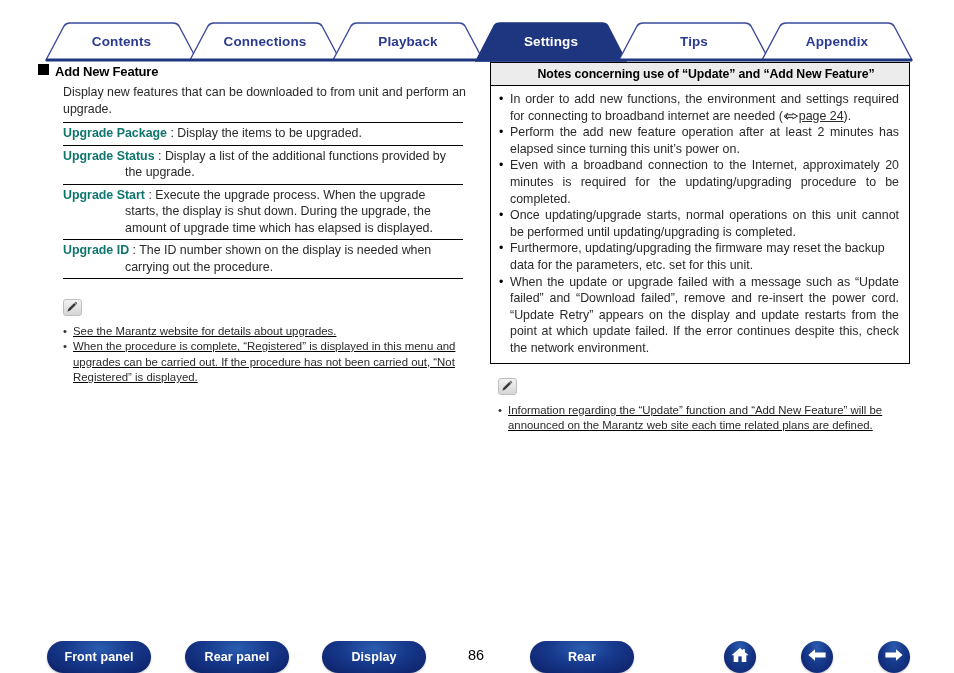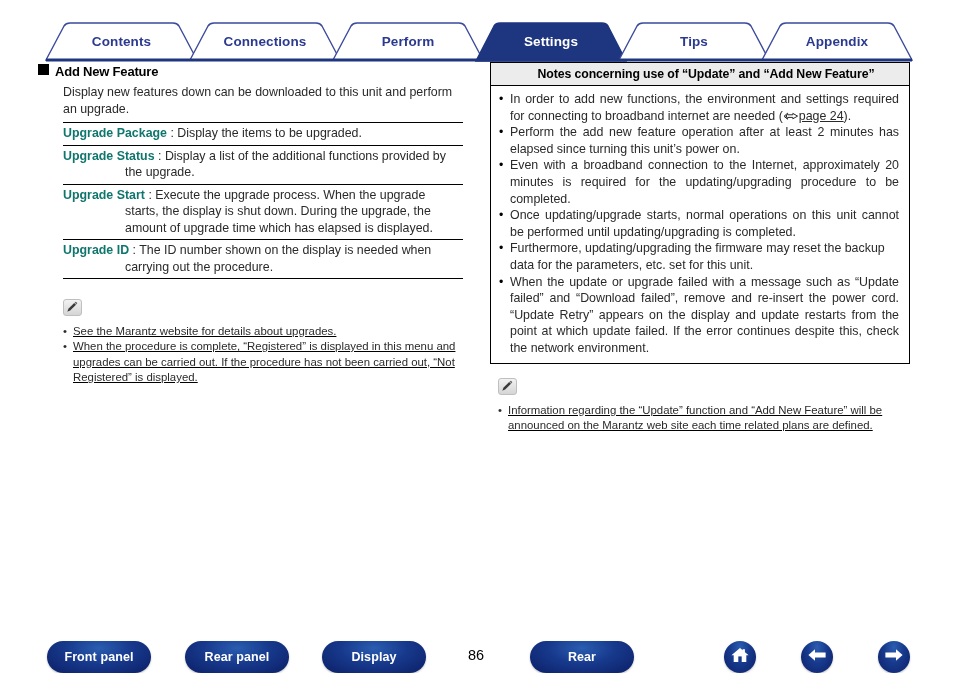--- a/index.html
+++ b/index.html
@@ -272,40 +272,40 @@
   </svg>
 </div>
 
 <div class="tab-hit" style="left:46px;width:151px;"></div>
 <div class="tab-label" style="left:46px;width:151px;">Contents</div>
 
 <div class="tab-hit" style="left:190px;width:150px;"></div>
 <div class="tab-label" style="left:190px;width:150px;">Connections</div>
 
 <div class="tab-hit" style="left:333px;width:150px;"></div>
-<div class="tab-label" style="left:333px;width:150px;">Perform</div>
+<div class="tab-label" style="left:333px;width:150px;">Playback</div>
 
 <div class="tab-hit" style="left:476px;width:150px;"></div>
 <div class="tab-label active" style="left:476px;width:150px;">Settings</div>
 
 <div class="tab-hit" style="left:619px;width:150px;"></div>
 <div class="tab-label" style="left:619px;width:150px;">Tips</div>
 
 <div class="tab-hit" style="left:762px;width:150px;"></div>
 <div class="tab-label" style="left:762px;width:150px;">Appendix</div>
 
 <div id="content">
 
   <div id="left-col">
 
     <div id="heading">
       <span class="sqmark"></span><span>Add New Feature</span>
     </div>
 
-    <div class="intro">Display new features down can be downloaded to this unit and perform an upgrade.</div>
+    <div class="intro">Display new features that can be downloaded to from unit and perform an upgrade.</div>
 
     <div class="def-table">
 
       <div class="def-row">
         <span class="def-term">Upgrade Package</span><span> : </span><span>Display the items to be upgraded.</span>
       </div>
 
       <div class="def-row">
         <span class="def-term">Upgrade Status</span><span> : </span><span>Display a list of the additional functions provided by</span>
         <span class="def-cont">the upgrade.</span>

